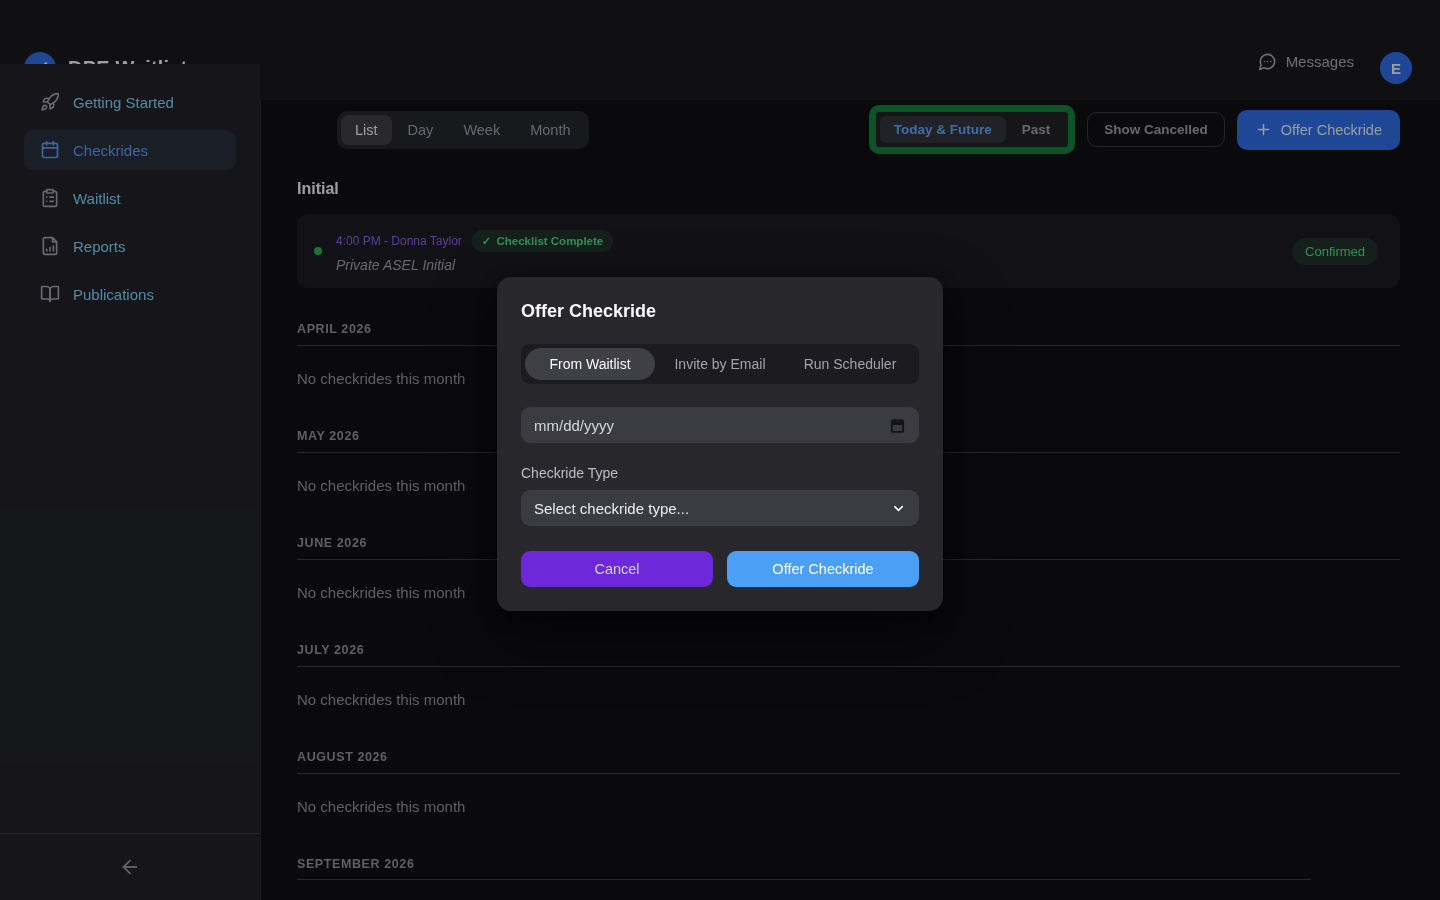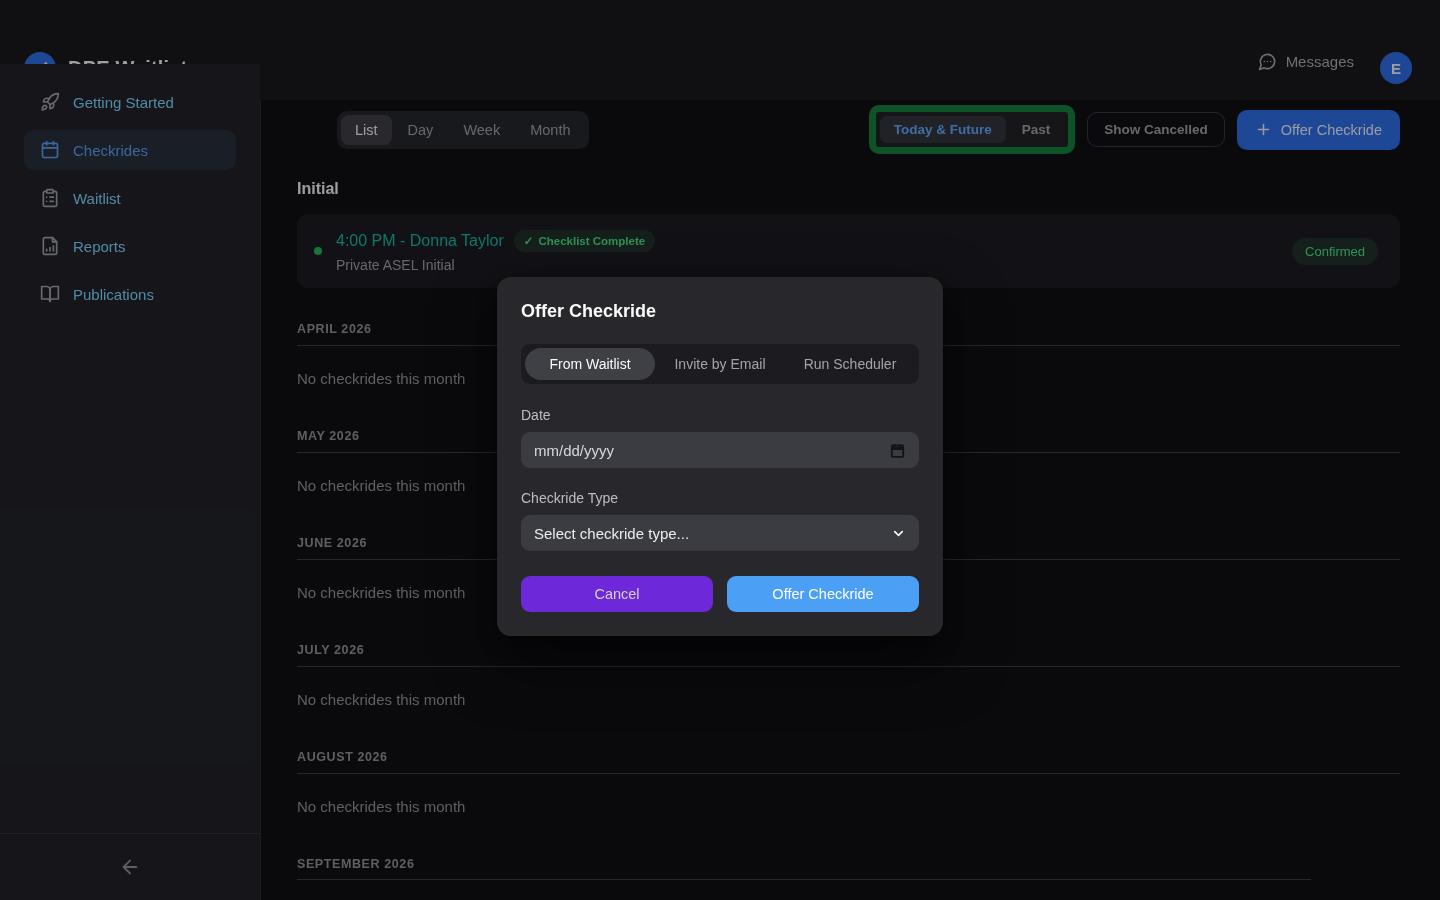--- a/index.html
+++ b/index.html
@@ -99,28 +99,28 @@
   }
   .empty-msg { margin-top:24px; font-size:15px; color:#8f939b; }
   .day-label { margin-top:17px; font-size:16px; font-weight:bold; color:#f0f1f3; }
   .event-card {
     margin-top:16px; height:74px; background:#1c1d22; border-radius:12px;
     display:flex; align-items:center; padding:0 22px 0 17px; cursor:pointer;
   }
   .event-dot { width:8px; height:8px; border-radius:50%; background:#27b35a; flex:0 0 auto; }
   .event-main { margin-left:14px; }
   .event-title-row { display:flex; align-items:center; gap:10px; }
-  .event-title { font-size:16px; color:#14b8a6; }
+  .event-title { font-size:12px; color:#8b5cf6; }
   .pill {
     display:inline-flex; align-items:center; gap:5px;
     background:rgba(74,222,128,0.10); color:#4ade80; border-radius:999px;
   }
   .pill.checklist { font-size:11.5px; font-weight:bold; padding:4px 10px; }
   .pill.status { margin-left:auto; font-size:13px; padding:6px 13px; }
-  .event-sub { margin-top:5px; font-size:14px; color:#9ba0a8; }
+  .event-sub { margin-top:5px; font-size:14px; color:#9ba0a8;font-style:italic; }
 
   
   .backdrop {
     position:absolute; inset:0; background:rgba(0,0,0,0.35); z-index:10;
   }
   .modal {
     position:absolute; top:277px; left:50%; margin-left:-223px; width:446px;
     background:#28282c; border-radius:14px; padding:24px;
     box-shadow:0 25px 60px rgba(0,0,0,0.55), 0 6px 18px rgba(0,0,0,0.4);
     z-index:20;
@@ -327,21 +327,20 @@
 
 <div class="modal">
   <div class="modal-title">Offer Checkride</div>
 
   <div class="modal-tabs">
     <div class="modal-tab active">From Waitlist</div>
     <div class="modal-tab">Invite by Email</div>
     <div class="modal-tab">Run Scheduler</div>
   </div>
 
-  <div class="field-label">Date</div>
   <div class="date-input">
     <span class="date-placeholder">mm/dd/yyyy</span>
     <span>
       <svg width="17" height="17" viewBox="0 0 24 24" fill="none" stroke="#141417" stroke-width="2.6" stroke-linejoin="round">
           <rect x="4" y="5" width="16" height="16" rx="1"></rect>
           <path d="M8 3v4M16 3v4M4 10h16"></path>
           <path d="M4 6.5h16v3.5H4z" fill="#141417" stroke="none"></path>
         </svg>
     </span>
   </div>

